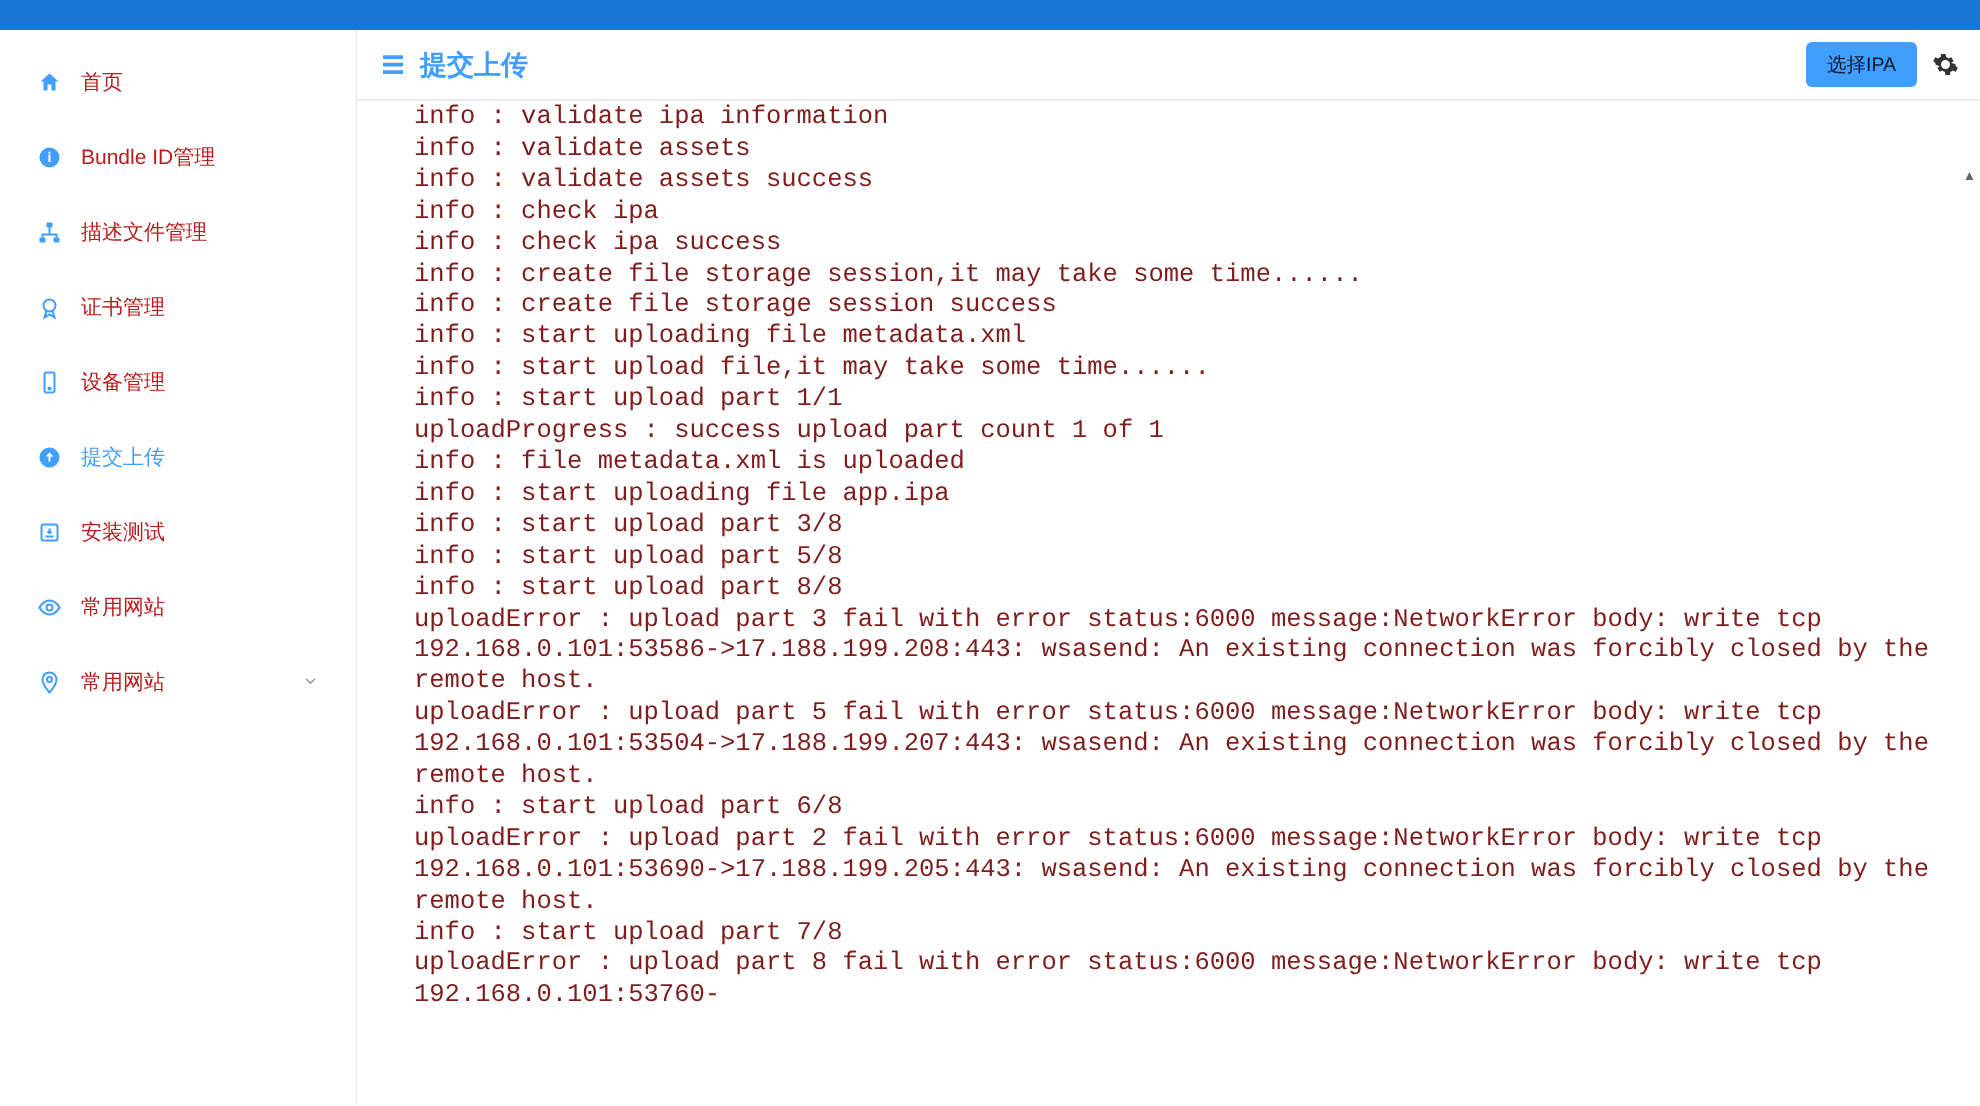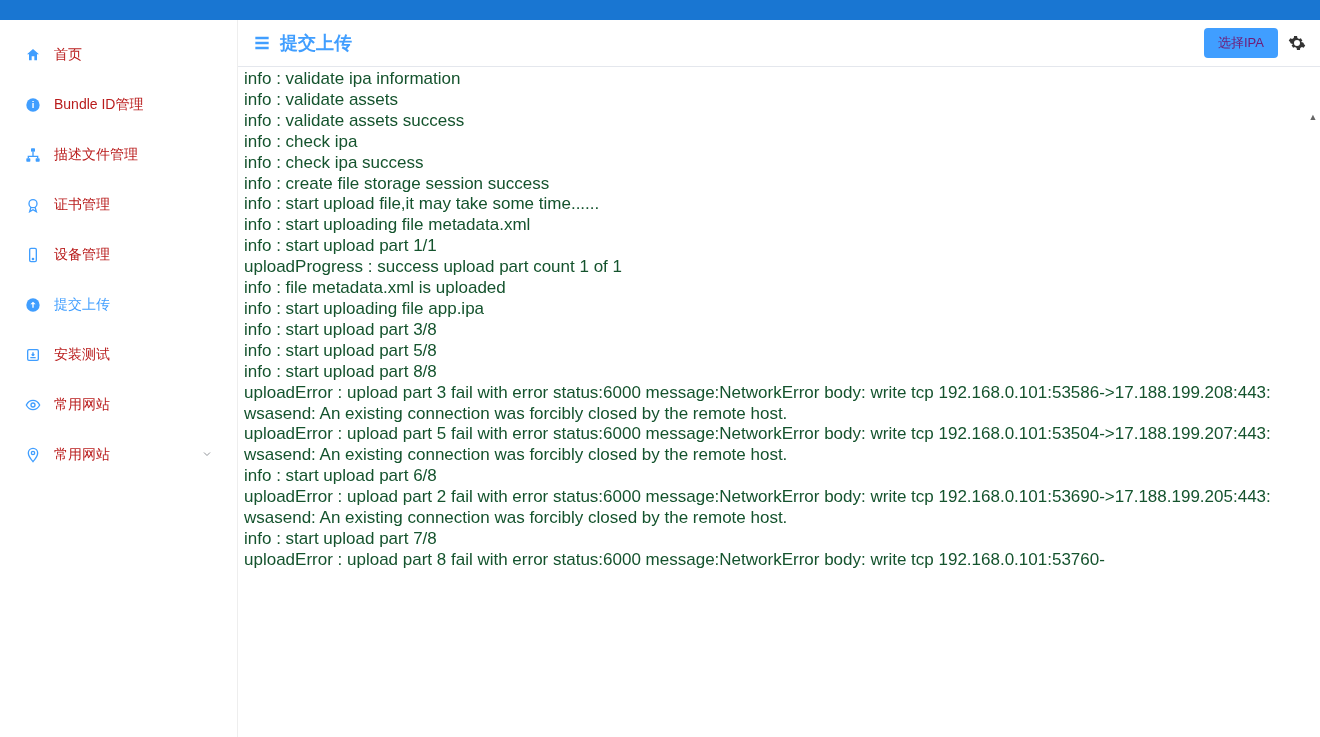--- a/index.html
+++ b/index.html
@@ -89,21 +89,21 @@
       font-weight: 600;
     }
     .header-right {
       margin-left: auto;
       display: flex;
       align-items: center;
       gap: 10px;
     }
     .btn-primary {
       background: #409eff;
-      color: #701a75;
+      color: #0f172a;
       border: none;
       padding: 6px 14px;
       border-radius: 4px;
       font-size: 13px;
       cursor: pointer;
     }
     .gear-icon {
       color: #333;
       cursor: pointer;
       display: flex;
@@ -111,24 +111,25 @@
     }
     .log-container {
       flex: 1;
       overflow-y: auto;
       padding: 2px 6px;
       position: relative;
     }
     .log-line {
       font-size: 17px;
       line-height: 20.9px;
-      color: #14532d;
+      color: #7f1d1d;
       white-space: pre-wrap;
       word-break: break-word;
-      font-family: Liberation Sans, sans-serif;
+      font-family: Liberation Mono, monospace;
+      margin-left: 32px;
     }
     .scrollbar-thumb-top {
       position: absolute;
       right: 2px;
       top: 44px;
       width: 10px;
       height: 12px;
       display: flex;
       align-items: center;
       justify-content: center;
@@ -267,23 +268,24 @@
       </div>
     </div>
 
     <div class="log-container" id="log-container">
       <div class="scrollbar-thumb-top">▲</div>
     <div class="log-line">info : validate ipa information</div>
         <div class="log-line">info : validate assets</div>
         <div class="log-line">info : validate assets success</div>
         <div class="log-line">info : check ipa</div>
         <div class="log-line">info : check ipa success</div>
+        <div class="log-line">info : create file storage session,it may take some time......</div>
         <div class="log-line">info : create file storage session success</div>
+        <div class="log-line">info : start uploading file metadata.xml</div>
         <div class="log-line">info : start upload file,it may take some time......</div>
-        <div class="log-line">info : start uploading file metadata.xml</div>
         <div class="log-line">info : start upload part 1/1</div>
         <div class="log-line">uploadProgress : success upload part count 1 of 1</div>
         <div class="log-line">info : file metadata.xml is uploaded</div>
         <div class="log-line">info : start uploading file app.ipa</div>
         <div class="log-line">info : start upload part 3/8</div>
         <div class="log-line">info : start upload part 5/8</div>
         <div class="log-line">info : start upload part 8/8</div>
         <div class="log-line">uploadError : upload part 3 fail with error status:6000 message:NetworkError body: write tcp 192.168.0.101:53586-&gt;17.188.199.208:443: wsasend: An existing connection was forcibly closed by the remote host.</div>
         <div class="log-line">uploadError : upload part 5 fail with error status:6000 message:NetworkError body: write tcp 192.168.0.101:53504-&gt;17.188.199.207:443: wsasend: An existing connection was forcibly closed by the remote host.</div>
         <div class="log-line">info : start upload part 6/8</div>

